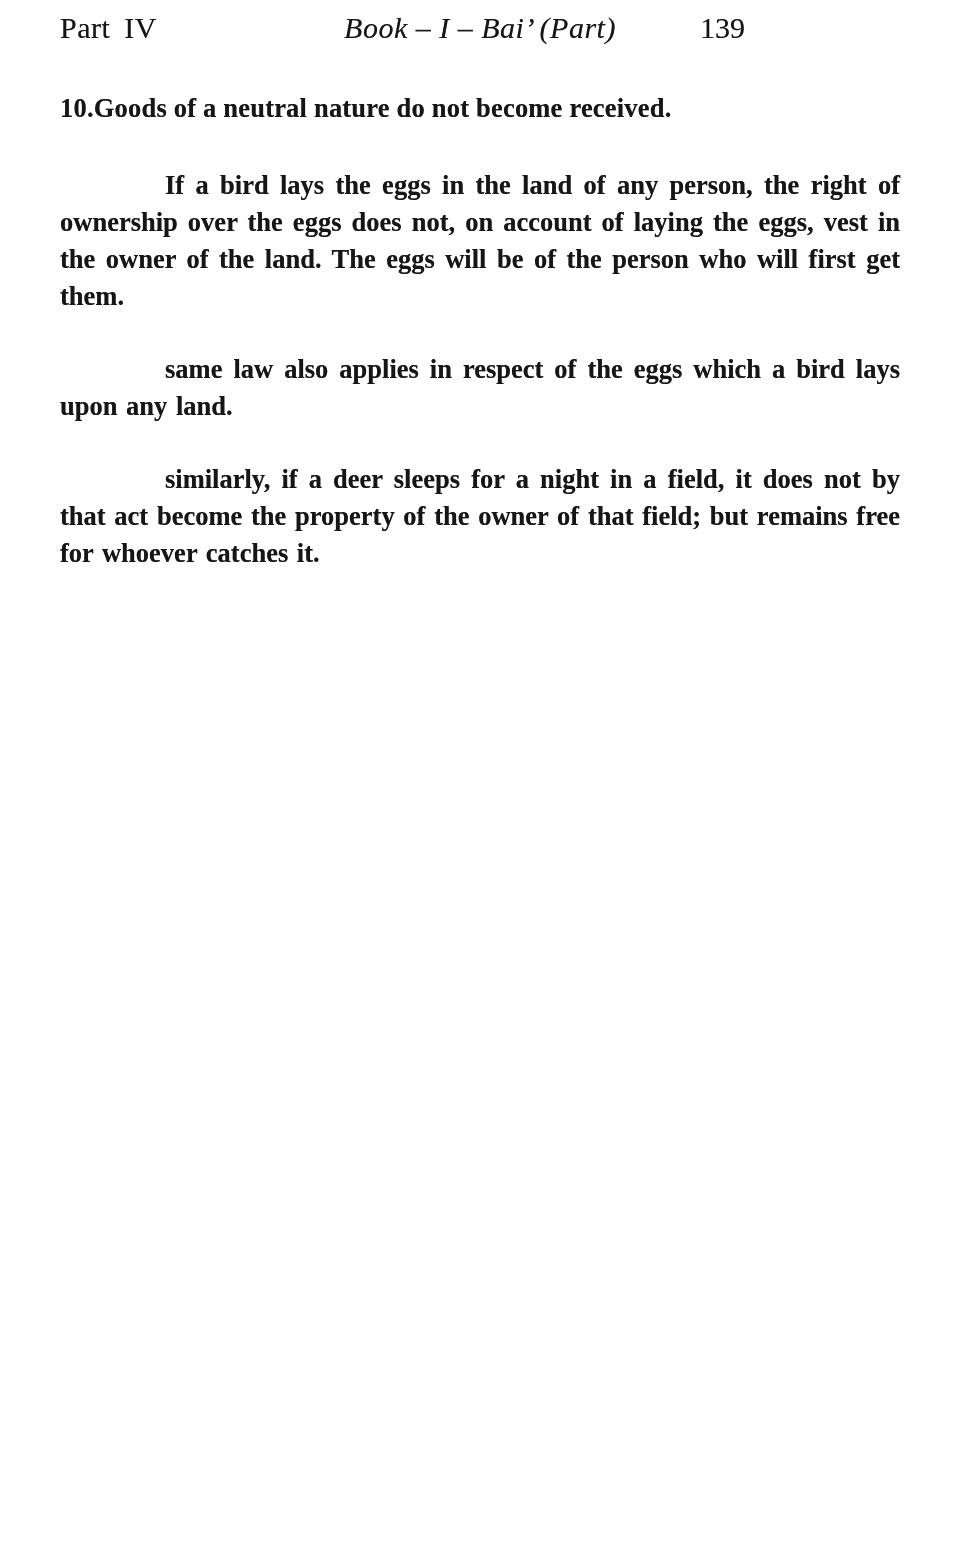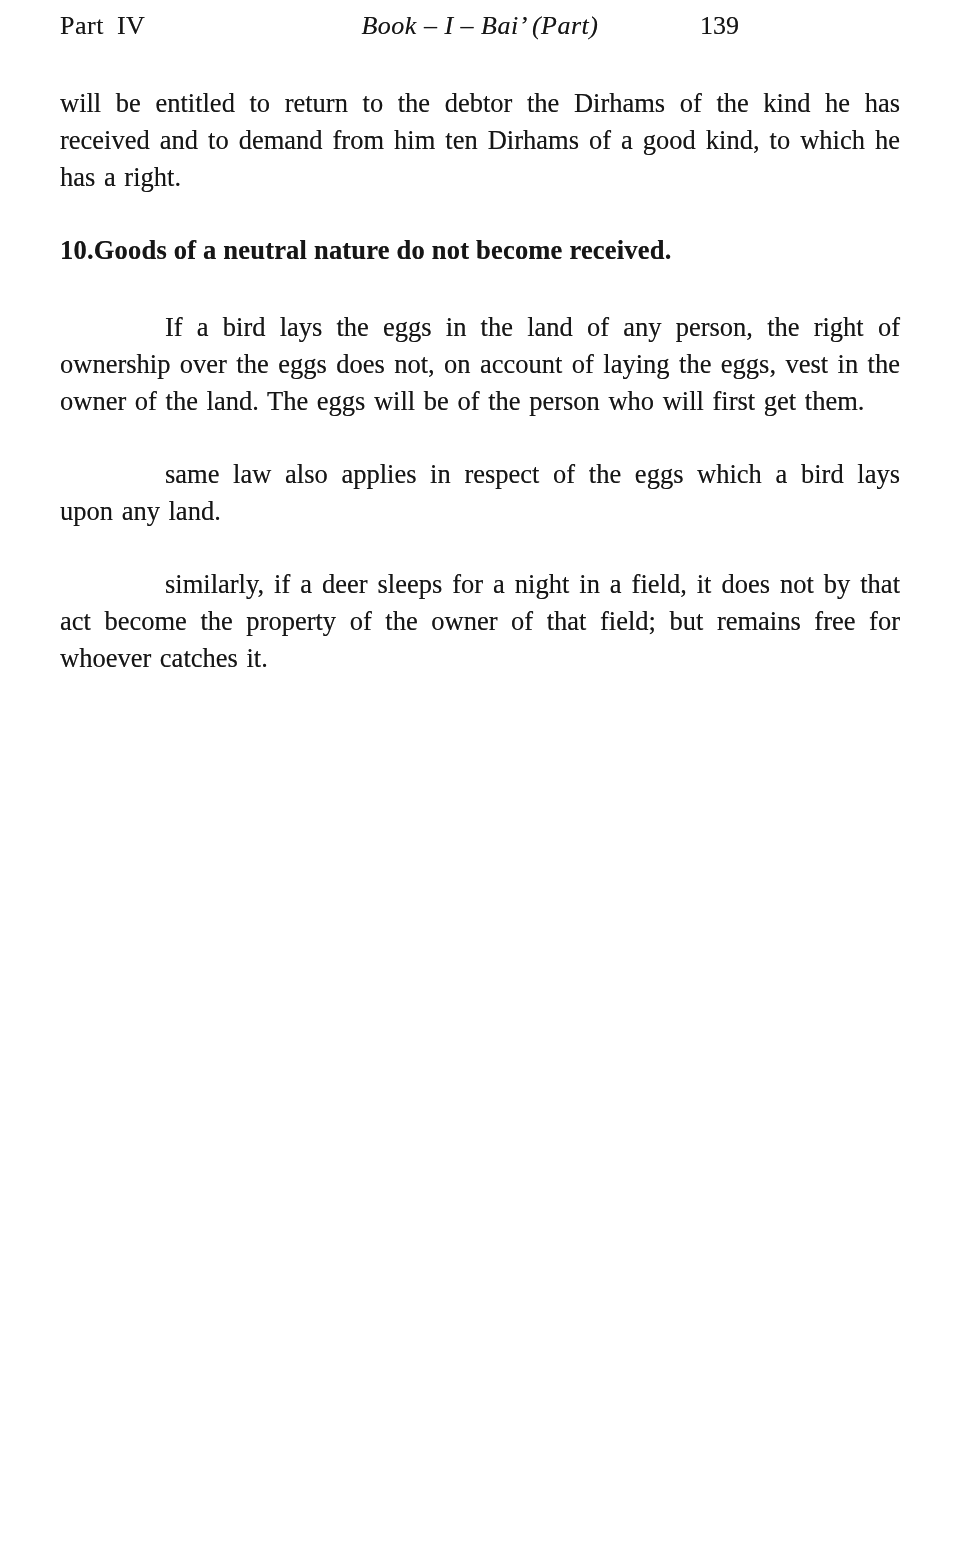--- a/index.html
+++ b/index.html
@@ -22,21 +22,21 @@
     background: #ffffff;
   }
   
   .page * {
     text-shadow: 0 0 0.5px rgba(20,20,20,0.55);
   }
   .page-header {
     display: flex;
     justify-content: space-between;
     align-items: baseline;
-    font-size: 26px;
+    font-size: 30px;
     line-height: 1.2;
   }
   .header-left {
     width: 200px;
     letter-spacing: 0.5px;
     word-spacing: 6px;
   }
   .header-center {
     flex: 1;
     text-align: center;
@@ -52,20 +52,21 @@
   }
   .para {
     font-size: 26.5px;
     line-height: 37px;
     text-align: justify;
     margin: 0 0 36px 0;
     word-spacing: 2px;
   }
   .para.indented {
     text-indent: 105px;
+    font-weight: bold;
   }
   .section-heading {
     font-size: 26.5px;
     line-height: 37px;
     font-weight: bold;
     margin: 0 0 40px 0;
     letter-spacing: 0.2px;
   }
   .section-heading .heading-number {
   }
@@ -76,21 +77,20 @@
 <div class="page">
 
   <div class="page-header">
     <span class="header-left">Part IV</span>
     <span class="header-center">Book – I – Bai’  (Part)</span>
     <span class="header-right">139</span>
   </div>
 
   <div class="body-text">
 
-    <p class="para">will be entitled to return to the debtor the Dirhams of the kind he has received and to demand from him ten Dirhams of a good kind, to which he has a right.</p>
 
     <p class="section-heading">
       <span class="heading-number">10.</span><span>Goods of a neutral nature do not become received.</span>
     </p>
 
     <p class="para indented">If a bird lays the eggs in the land of any person, the right of ownership over the eggs does not, on account of laying the eggs, vest in the owner of the land. The eggs will be of the person who will first get them.</p>
 
     <p class="para indented">same law also applies in respect of the eggs which a bird lays upon any land.</p>
 
     <p class="para indented">similarly, if a deer sleeps for a night in a field, it does not by that act become the property of the owner of that field; but remains free for whoever catches it.</p>

